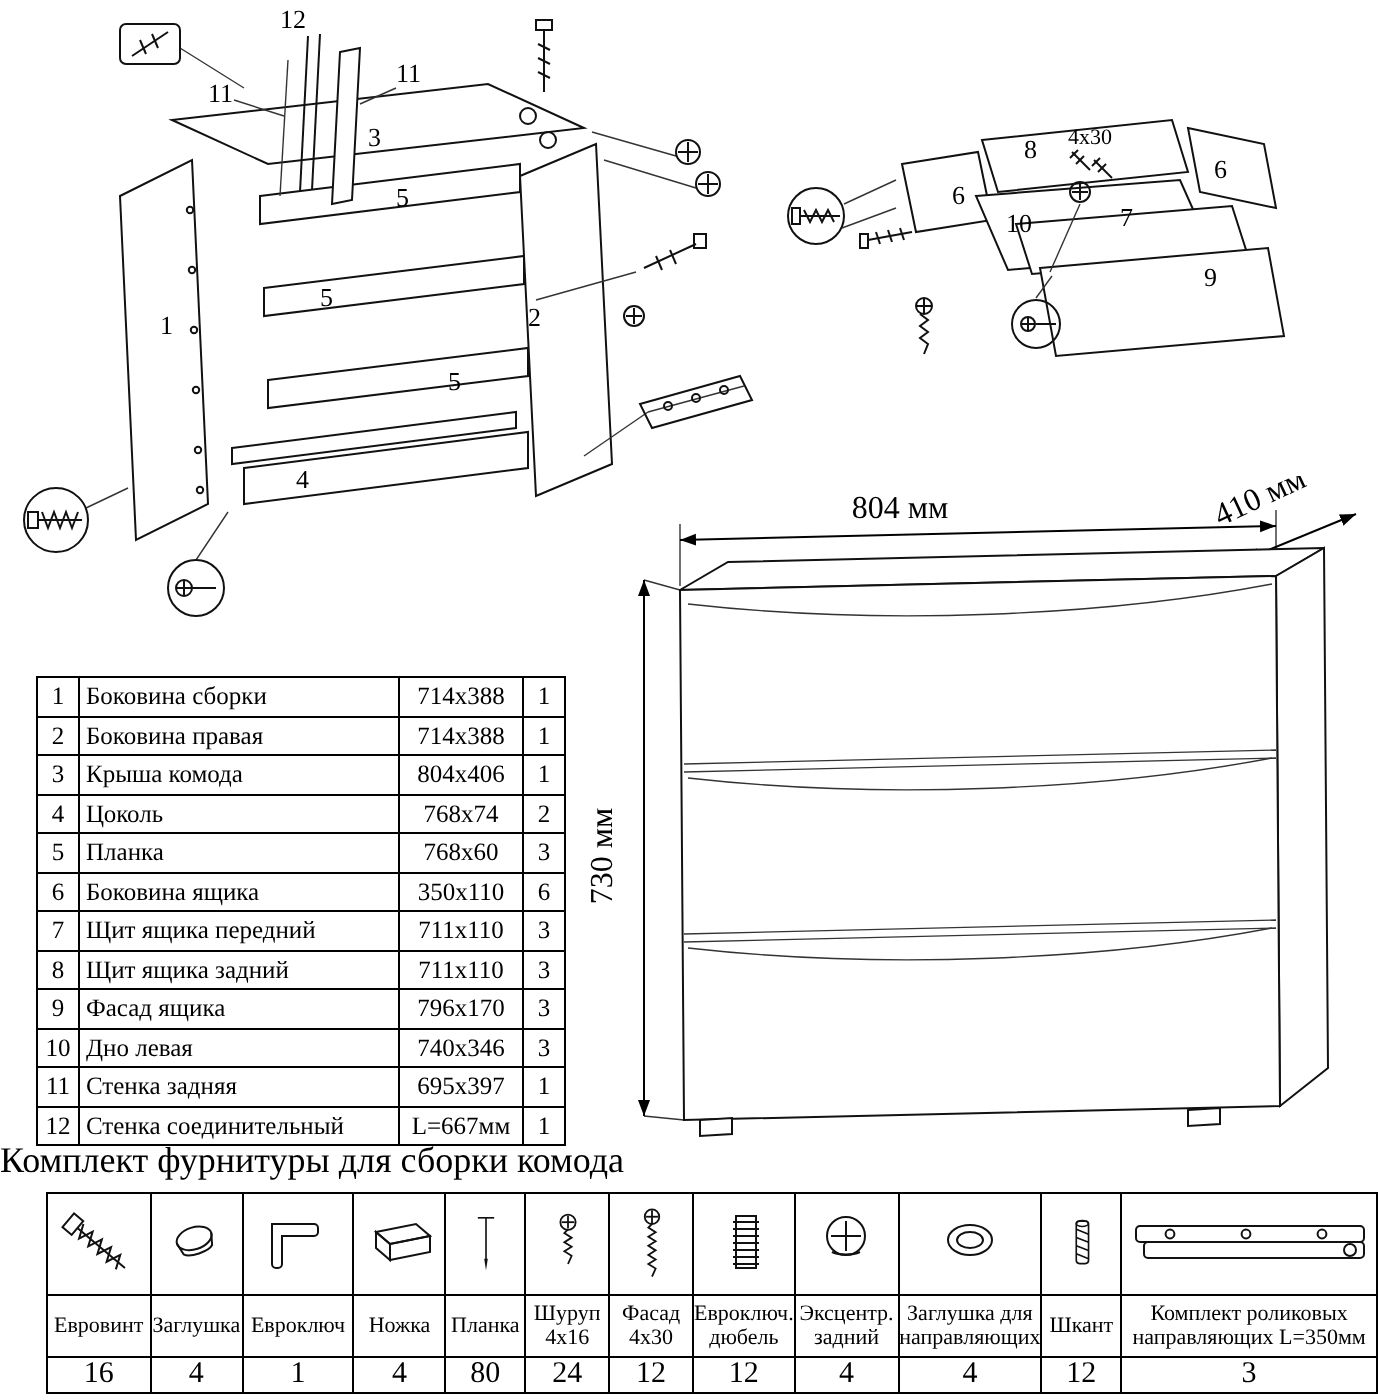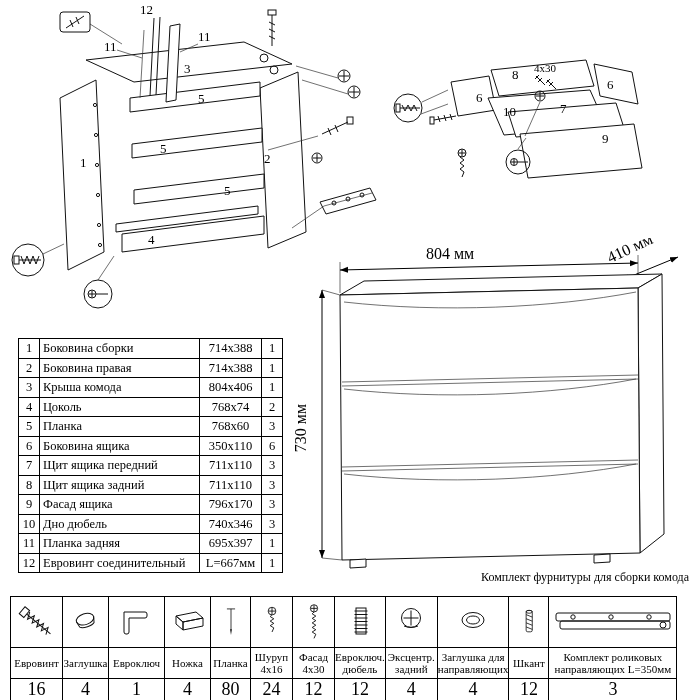--- a/index.html
+++ b/index.html
@@ -11,22 +11,22 @@
   svg .panel{stroke:#111;stroke-width:1;fill:#fff;}
   svg text{font-family:"Liberation Serif",serif;font-size:13px;fill:#000;}
   .abs{position:absolute;}
   table{border-collapse:collapse;}
   .parts-table td{border:1px solid #000;font-size:12.5px;line-height:1.15;padding:1px 3px;height:16.5px;}
   .parts-table .c{text-align:center;padding:1px 1px;}
   .hw-table td{border:1px solid #000;text-align:center;vertical-align:middle;padding:0;}
   .hw-icon{height:50px;}
   .hw-icon svg{margin:0 auto;}
   .hw-label{font-size:11px;line-height:1.1;height:30px;padding:1px 1px;}
-  .hw-qty{font-size:18px;height:16px;}
-  .kit-title{position:absolute;left:0;right:0;top:570px;text-align:right;font-size:12px;}
+  .hw-qty{font-size:15px;height:16px;}
+  .kit-title{position:absolute;left:0;right:0;top:570px;text-align:left;font-size:18px;}
   .dim{font-size:16px;}
 </style>
 </head>
 <body>
 
 <div class="page">
 
   <svg class="abs" style="left:2px;top:0" width="378" height="332" viewBox="0 0 378 332">
 
     <g>
@@ -279,33 +279,33 @@
           <td class="c">3</td>
         </tr>
       <tr>
           <td class="c">9</td>
           <td>Фасад ящика</td>
           <td class="c">796x170</td>
           <td class="c">3</td>
         </tr>
       <tr>
           <td class="c">10</td>
-          <td>Дно дюбель</td>
+          <td>Дно левая</td>
           <td class="c">740x346</td>
           <td class="c">3</td>
         </tr>
       <tr>
           <td class="c">11</td>
-          <td>Планка задняя</td>
+          <td>Стенка задняя</td>
           <td class="c">695x397</td>
           <td class="c">1</td>
         </tr>
       <tr>
           <td class="c">12</td>
-          <td>Евровинт соединительный</td>
+          <td>Стенка соединительный</td>
           <td class="c">L=667мм</td>
           <td class="c">1</td>
         </tr>
     </tbody>
   </table>
 
   <svg class="abs" style="left:292px;top:238px" width="394" height="345" viewBox="0 0 394 345">
     <defs>
       <marker id="arrE" markerWidth="9" markerHeight="7" refX="8" refY="3" orient="auto">
           <path d="M0,0 L8,3 L0,6 z" fill="#000"></path>
@@ -343,21 +343,21 @@
       <line class="thin" x1="50" y1="148" x2="346" y2="141"></line>
       <path class="thin" d="M52,151 C150,162 260,157 344,141"></path>
       <line class="thin" x1="50" y1="229" x2="346" y2="222"></line>
       <line class="thin" x1="50" y1="233" x2="346" y2="226"></line>
       <path class="thin" d="M52,236 C150,247 260,242 344,226"></path>
     </g>
   </svg>
 
   <div class="kit-title">Комплект фурнитуры для сборки комода</div>
 
-  <table class="hw-table abs" style="left:10px;top:596px">
+  <table class="hw-table abs" style="left:23px;top:596px">
     <colgroup>
       <col style="width:52px">
         <col style="width:46px">
         <col style="width:56px">
         <col style="width:46px">
       <col style="width:40px">
         <col style="width:42px">
         <col style="width:42px">
         <col style="width:50px">
       <col style="width:52px">

